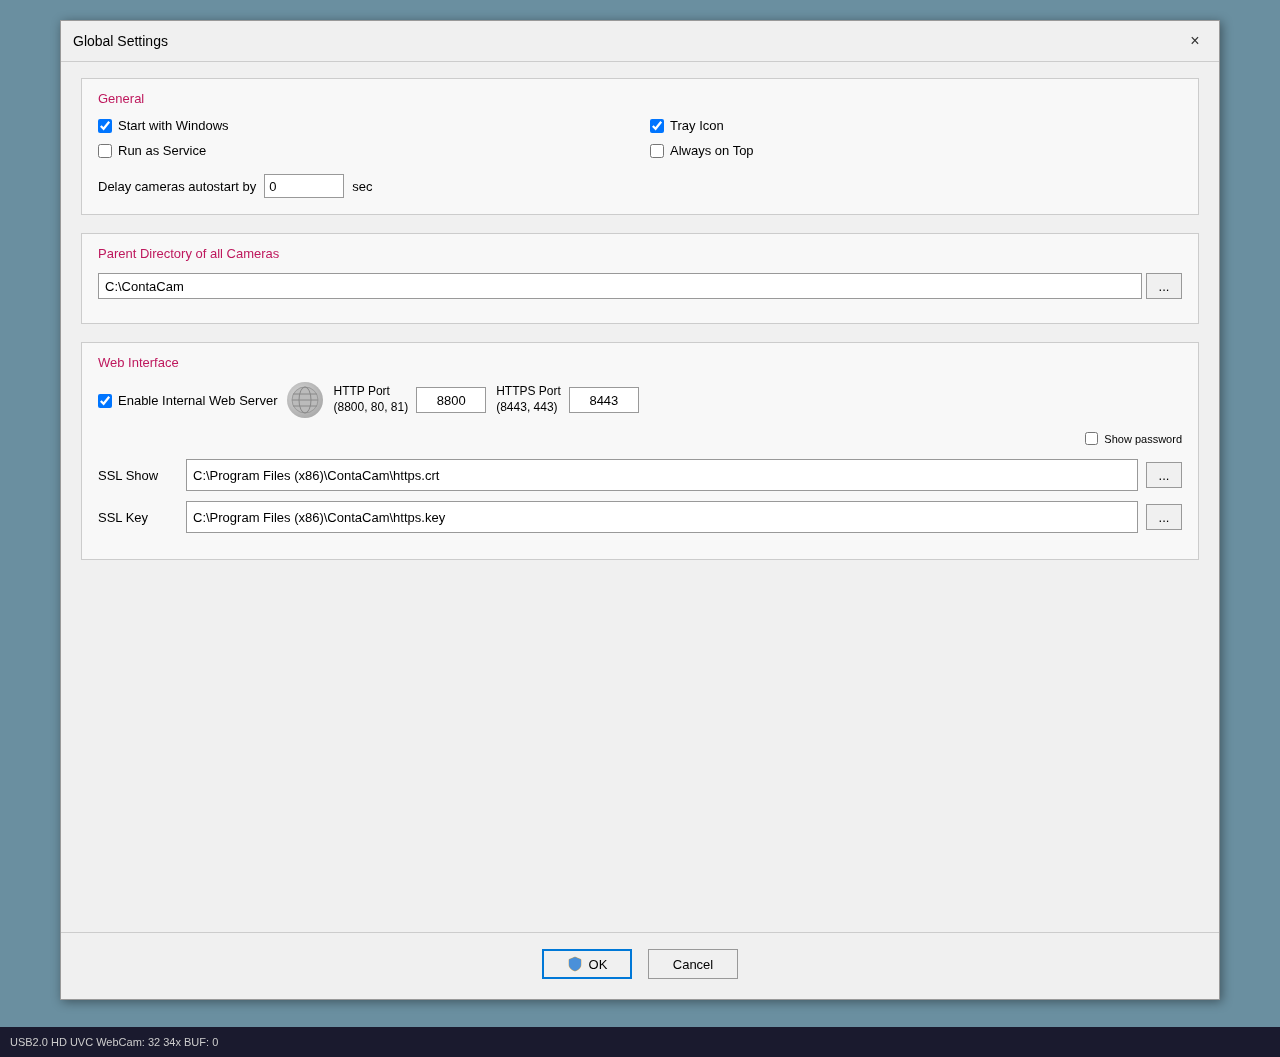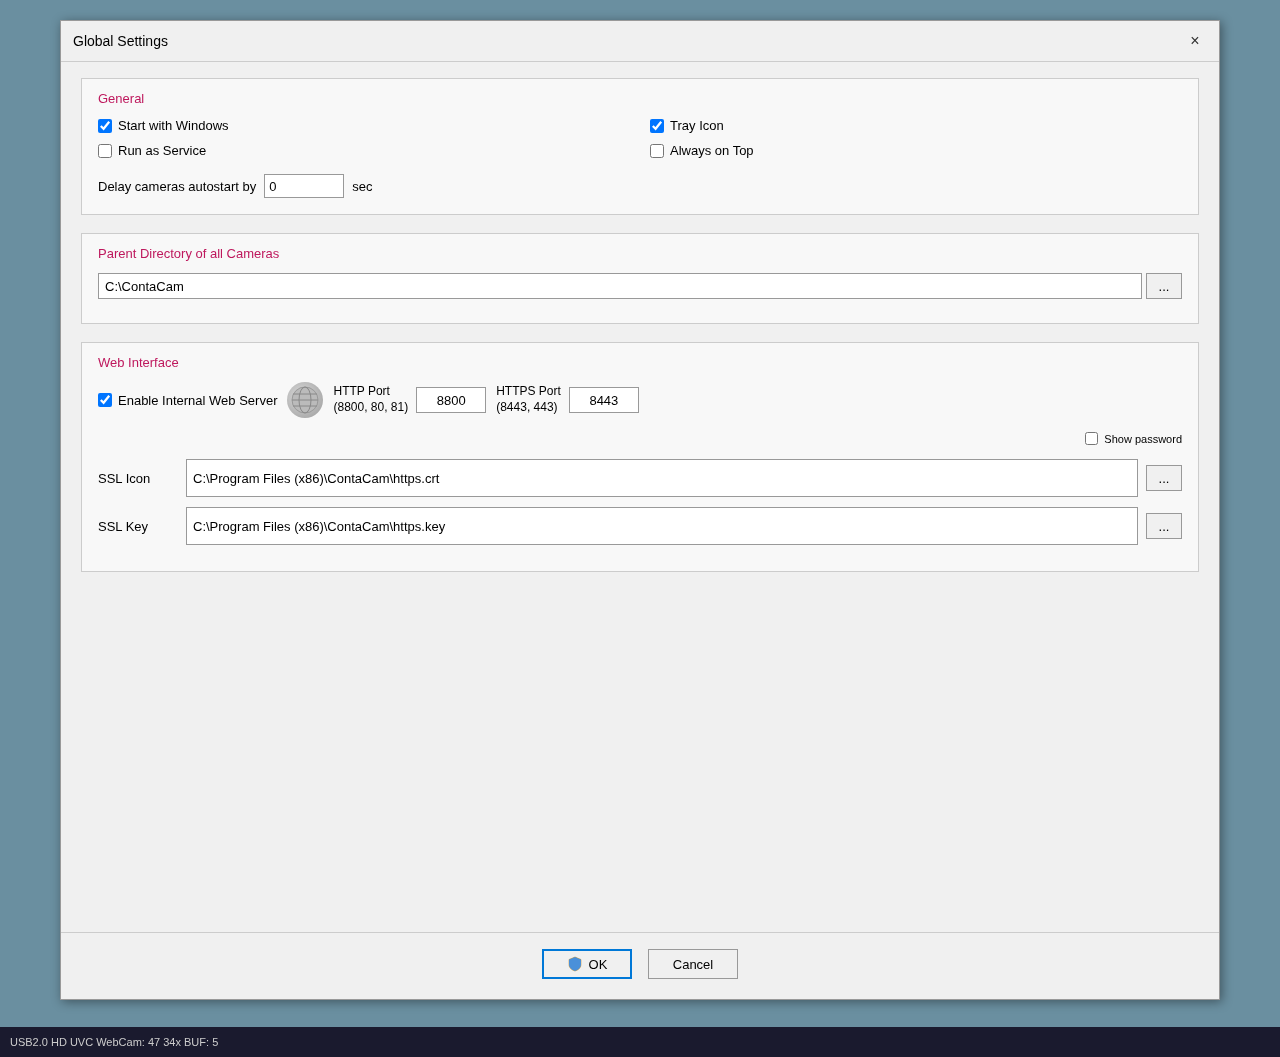--- a/index.html
+++ b/index.html
@@ -67,21 +67,21 @@
       margin-bottom: 12px;
     }
     .general-grid {
       display: grid;
       grid-template-columns: 1fr 1fr;
       gap: 10px 20px;
       align-items: center;
     }
     .checkbox-row {
       display: flex;
-      align-items: center;
+      align-items: flex-end;
       gap: 6px;
     }
     .checkbox-row input[type="checkbox"] {
       width: 14px;
       height: 14px;
       margin: 0;
       cursor: pointer;
     }
     .delay-row {
       display: flex;
@@ -186,21 +186,21 @@
       align-items: center;
       gap: 8px;
       margin-bottom: 10px;
     }
     .ssl-label {
       width: 80px;
       font-size: 13px;
     }
     .ssl-input {
       flex: 1;
-      height: 38px;
+      height: 32px;
       border: 1px solid #999;
       background: #fff;
       padding: 2px 6px;
       font-size: 13px;
     }
     .dialog-footer {
       display: flex;
       justify-content: center;
       gap: 16px;
       padding: 16px 20px 20px 20px;
@@ -320,21 +320,21 @@
         </div>
       </div>
 
 
       <div style="display:flex; justify-content:flex-end; align-items:center; gap:6px; margin-bottom:14px; padding-right:0;">
         <input type="checkbox" style="">
         <label style="font-size:11px;">Show password</label>
       </div>
 
       <div class="ssl-row">
-        <span class="ssl-label">SSL Icon</span>
+        <span class="ssl-label">SSL Show</span>
         <input type="text" class="ssl-input" value="C:\Program Files (x86)\ContaCam\https.crt" style="">
         <button class="browse-btn">...</button>
       </div>
 
       <div class="ssl-row">
         <span class="ssl-label">SSL Key</span>
         <input type="text" class="ssl-input" value="C:\Program Files (x86)\ContaCam\https.key" style="">
         <button class="browse-btn">...</button>
       </div>
     </div>
@@ -349,14 +349,14 @@
         <path d="M8 1L2 3.5v5c0 3 2.5 5.5 6 6.5" fill="#4a90d9"></path>
         <path d="M8 1L14 3.5v5c0 3-2.5 5.5-6 6.5" fill="#4a90d9"></path>
       </svg>
       <span>OK</span>
     </button>
     <button class="footer-btn">Cancel</button>
   </div>
 </div>
 
 <div class="taskbar">
-  <span>USB2.0 HD UVC WebCam: 47 34x   BUF: 5</span>
+  <span>USB2.0 HD UVC WebCam: 32 34x   BUF: 0</span>
 </div>
 
 </body></html>

